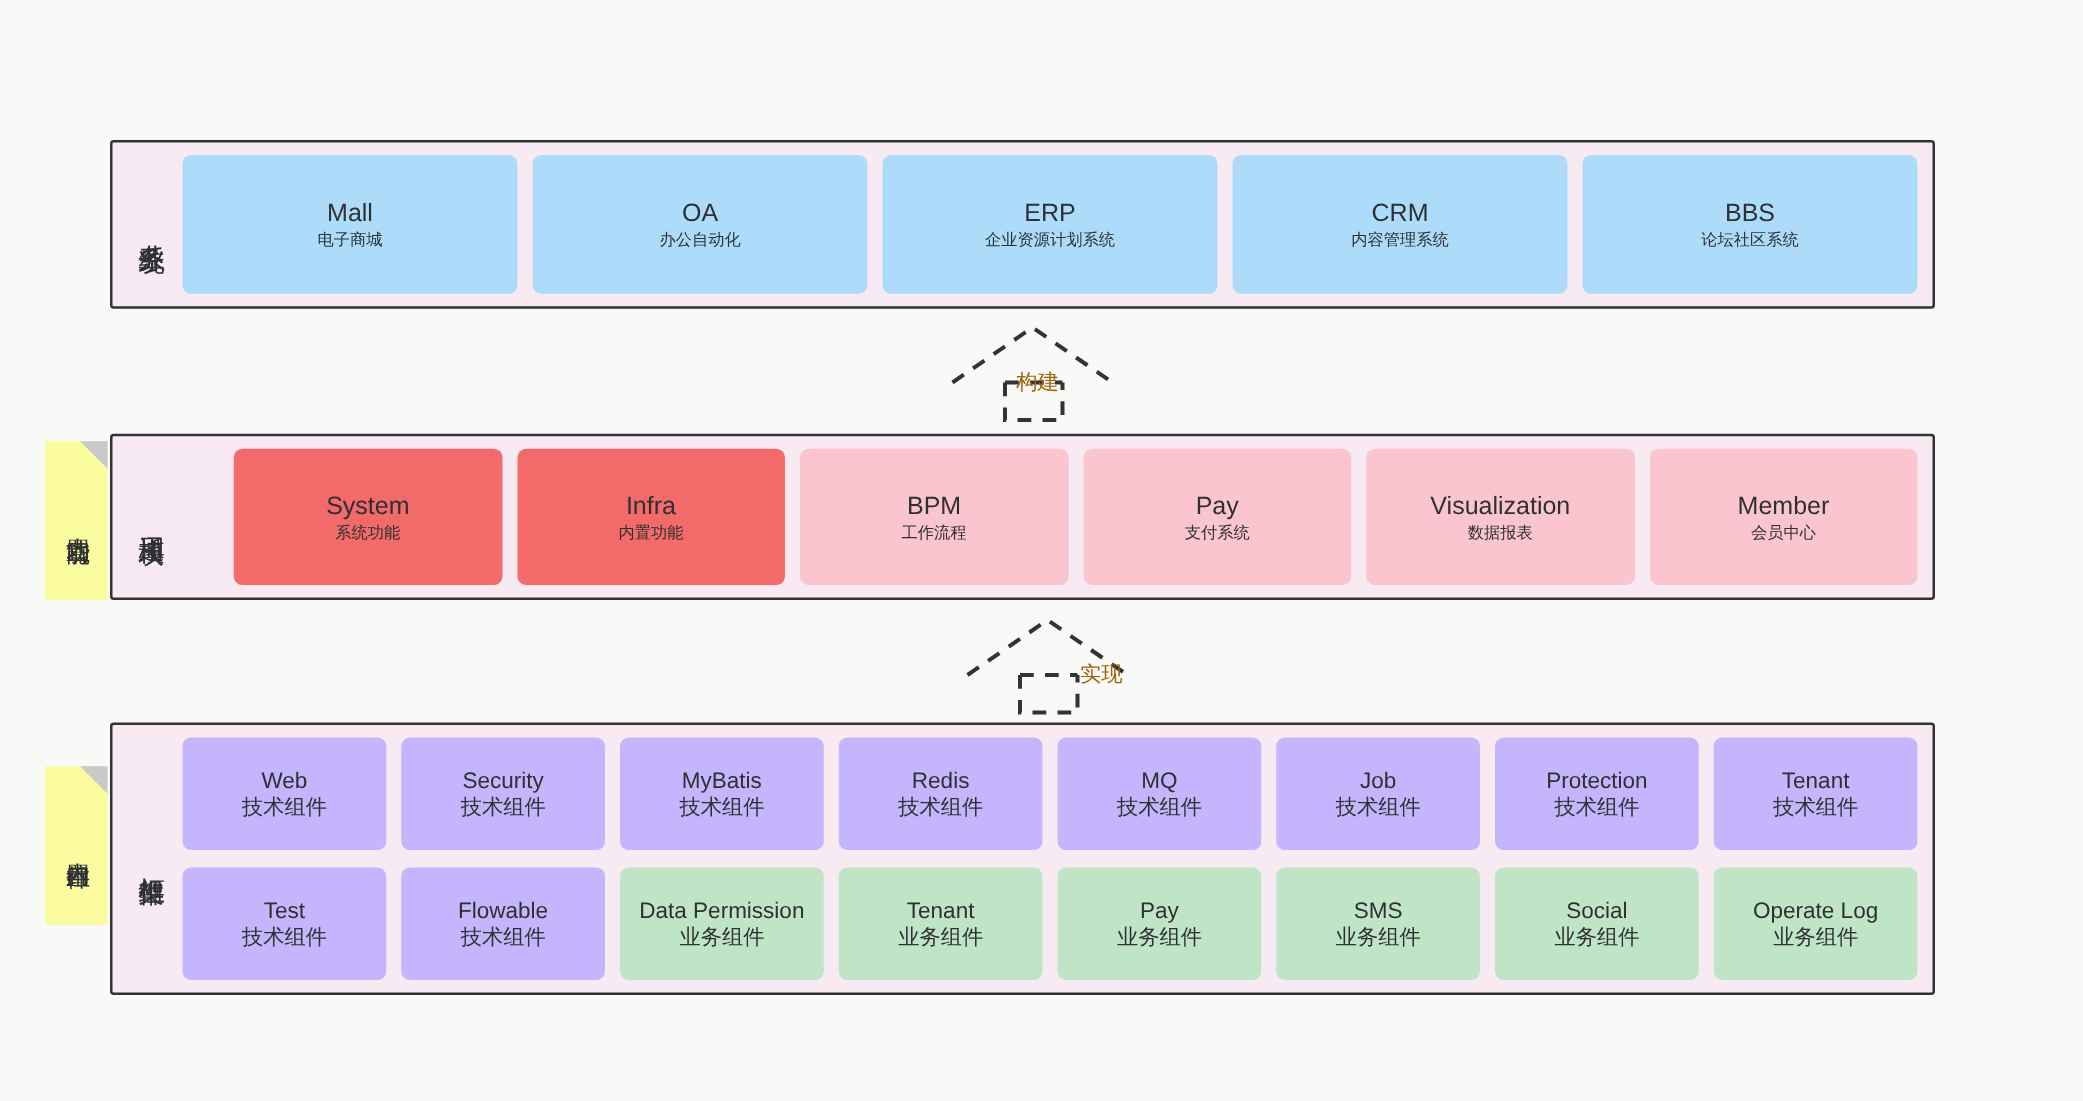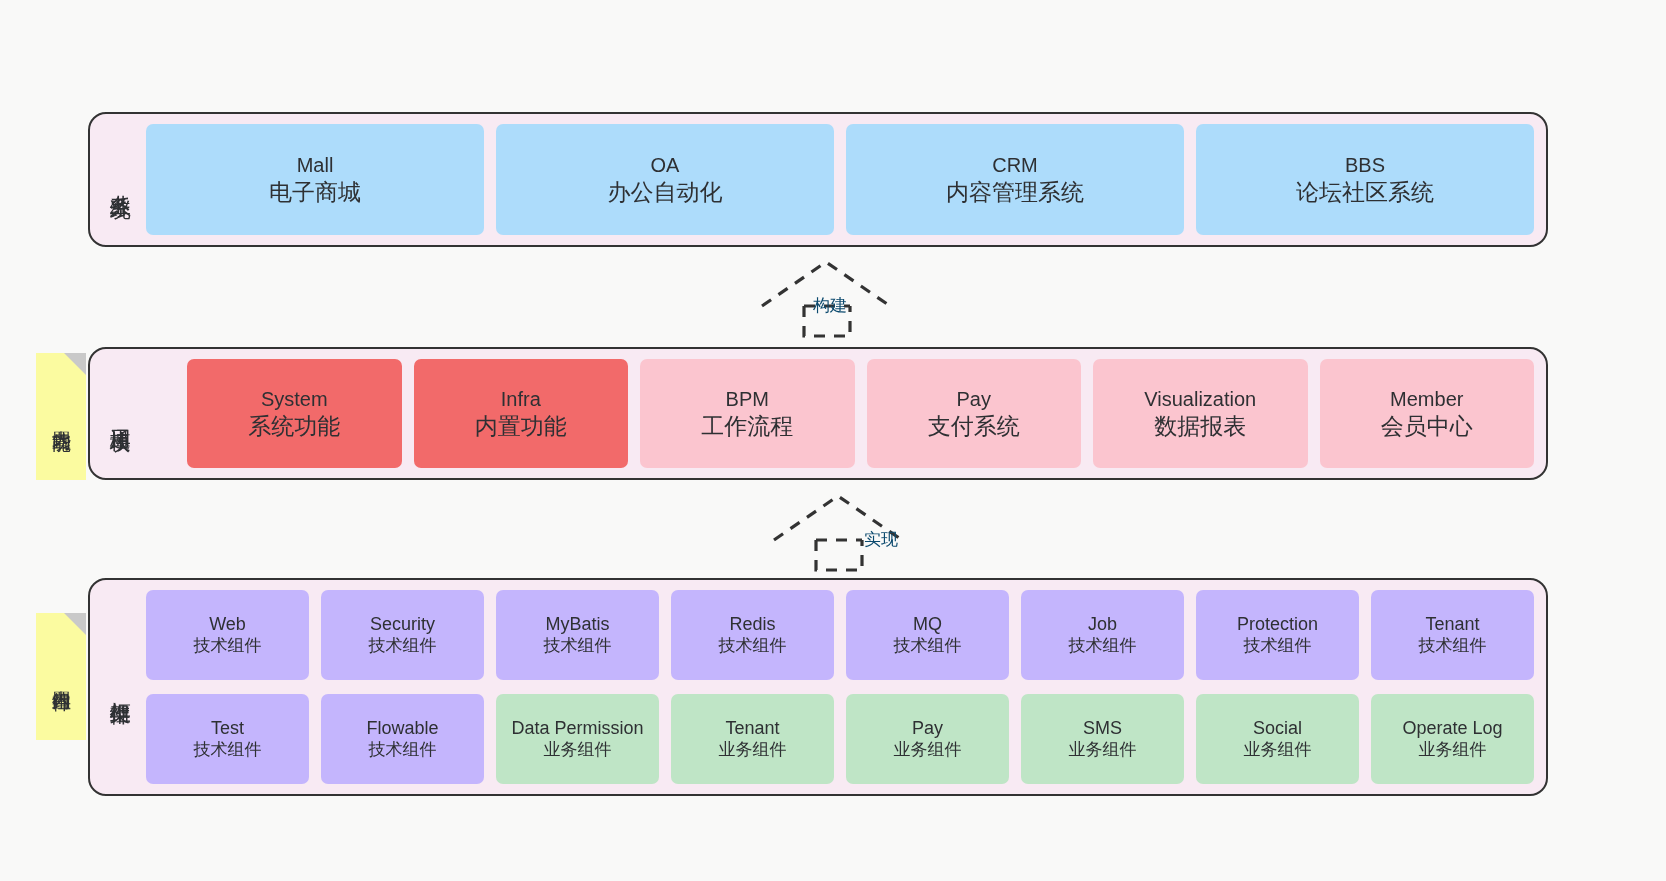--- a/index.html
+++ b/index.html
@@ -11,21 +11,21 @@
     overflow:hidden;
   }
   .canvas{position:relative;width:1666px;height:881px;}
 
   
   .layer{
     position:absolute;
     box-sizing:border-box;
     background:#F8EAF3;
     border:2px solid #333333;
-    border-radius:18px;
+    border-radius:3px;
     display:flex;
     align-items:stretch;
     padding:10px 12px;
   }
   .layer-title{
     flex:0 0 auto;
     width:36px;
     display:flex;
     align-items:center;
     justify-content:center;
@@ -47,21 +47,21 @@
     display:flex;
     flex-direction:column;
     align-items:center;
     justify-content:center;
     text-align:center;
     line-height:1.22;
     box-sizing:border-box;
     padding:4px 6px;
   }
   .card .en{font-size:20px;}
-  .card .cn{font-size:23px;}
+  .card .cn{font-size:13px;}
   .card.small .en{font-size:18px;}
   .card.small .cn{font-size:17px;}
 
   .c-blue{background:#ADDCFB;}
   .c-red{background:#F26A6A;}
   .c-pink{background:#FBC5CF;}
   .c-green{background:#c4b5fd;}
   .c-lgreen{background:#BFE5C6;}
 
   
@@ -85,41 +85,45 @@
     border-top:22px solid #C9C9C9;
     border-left:22px solid transparent;
   }
 
   
   .arrow{position:absolute;}
   .arrow svg{display:block;overflow:visible;}
   .arrow-label{
     position:absolute;
     font-size:17px;
-    color:#0c4a6e;
+    color:#a16207;
     background:transparent;
     white-space:nowrap;
   }
 </style>
 </head>
 <body>
 
 <div class="canvas">
 
   <div class="layer" id="layer-business" style="left:88px;top:112px;width:1460px;height:135px;">
     <div class="layer-title">业务系统</div>
     <div class="layer-body">
         <div class="row">
           <div class="card c-blue">
             <div class="en">Mall</div>
             <div class="cn">电子商城</div>
           </div>
           <div class="card c-blue">
             <div class="en">OA</div>
             <div class="cn">办公自动化</div>
+          </div>
+          <div class="card c-blue">
+            <div class="en">ERP</div>
+            <div class="cn">企业资源计划系统</div>
           </div>
           <div class="card c-blue">
             <div class="en">CRM</div>
             <div class="cn">内容管理系统</div>
           </div>
           <div class="card c-blue">
             <div class="en">BBS</div>
             <div class="cn">论坛社区系统</div>
           </div>
         </div>

